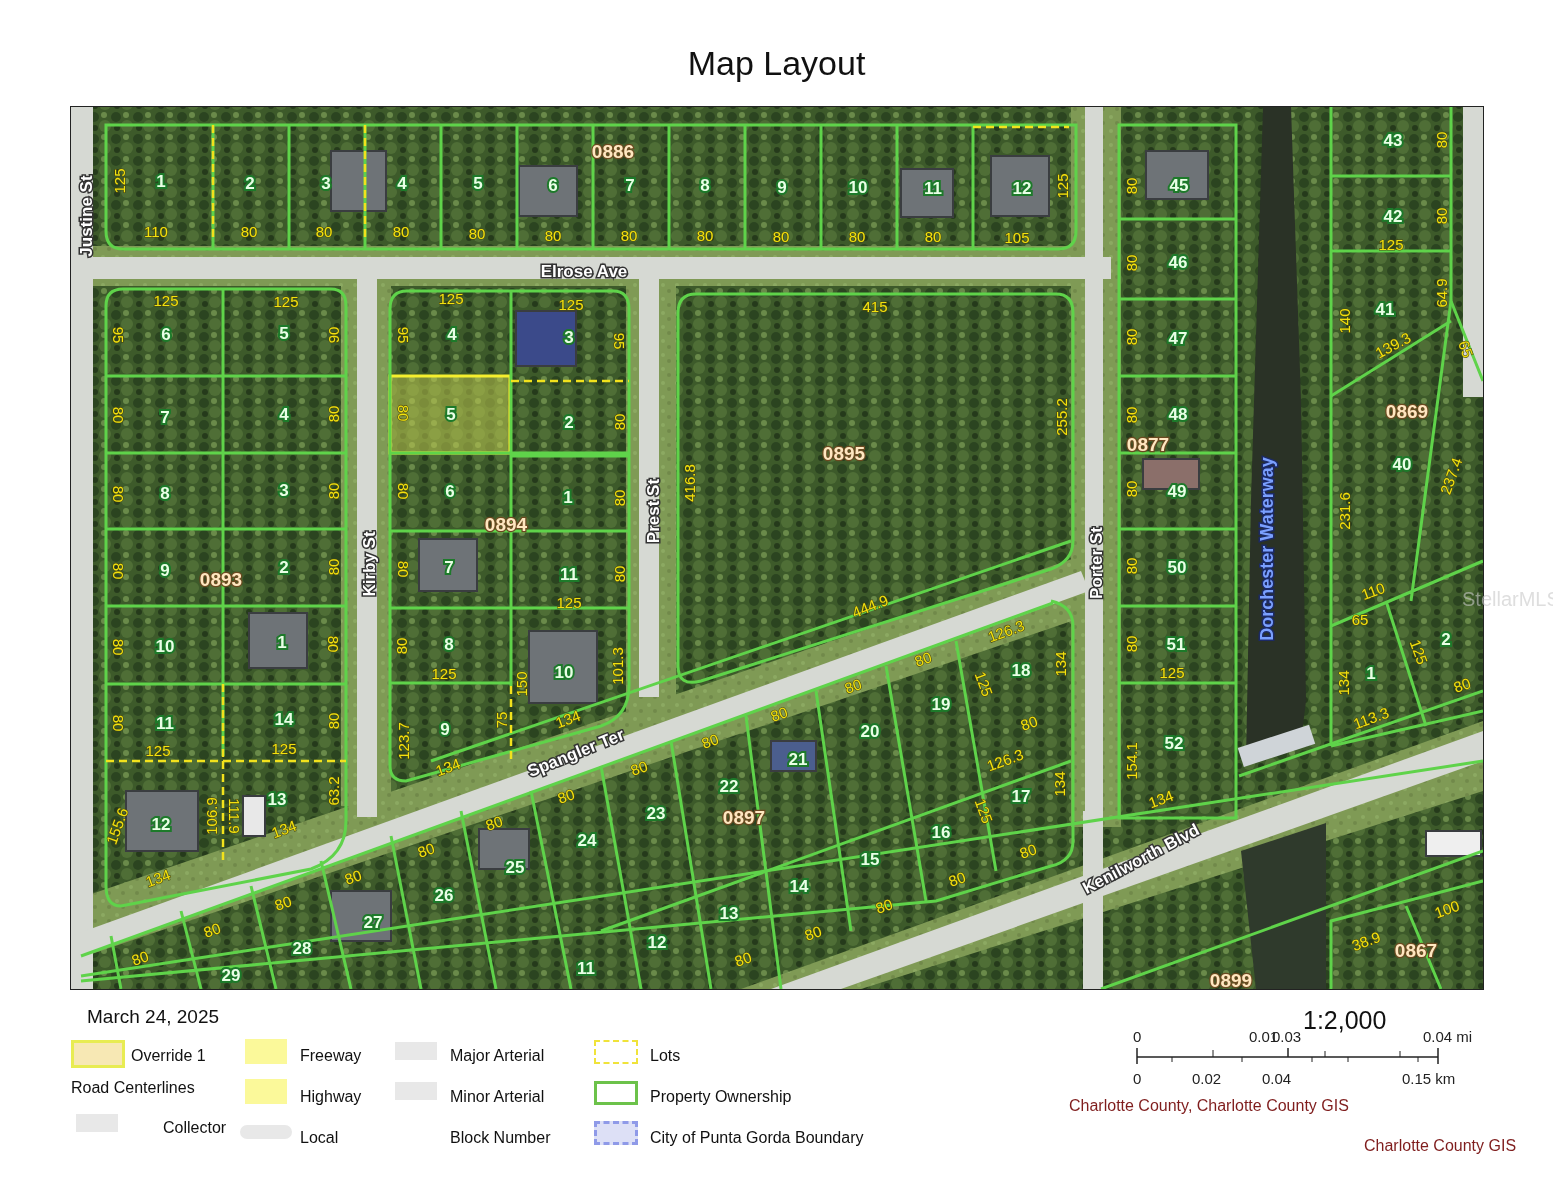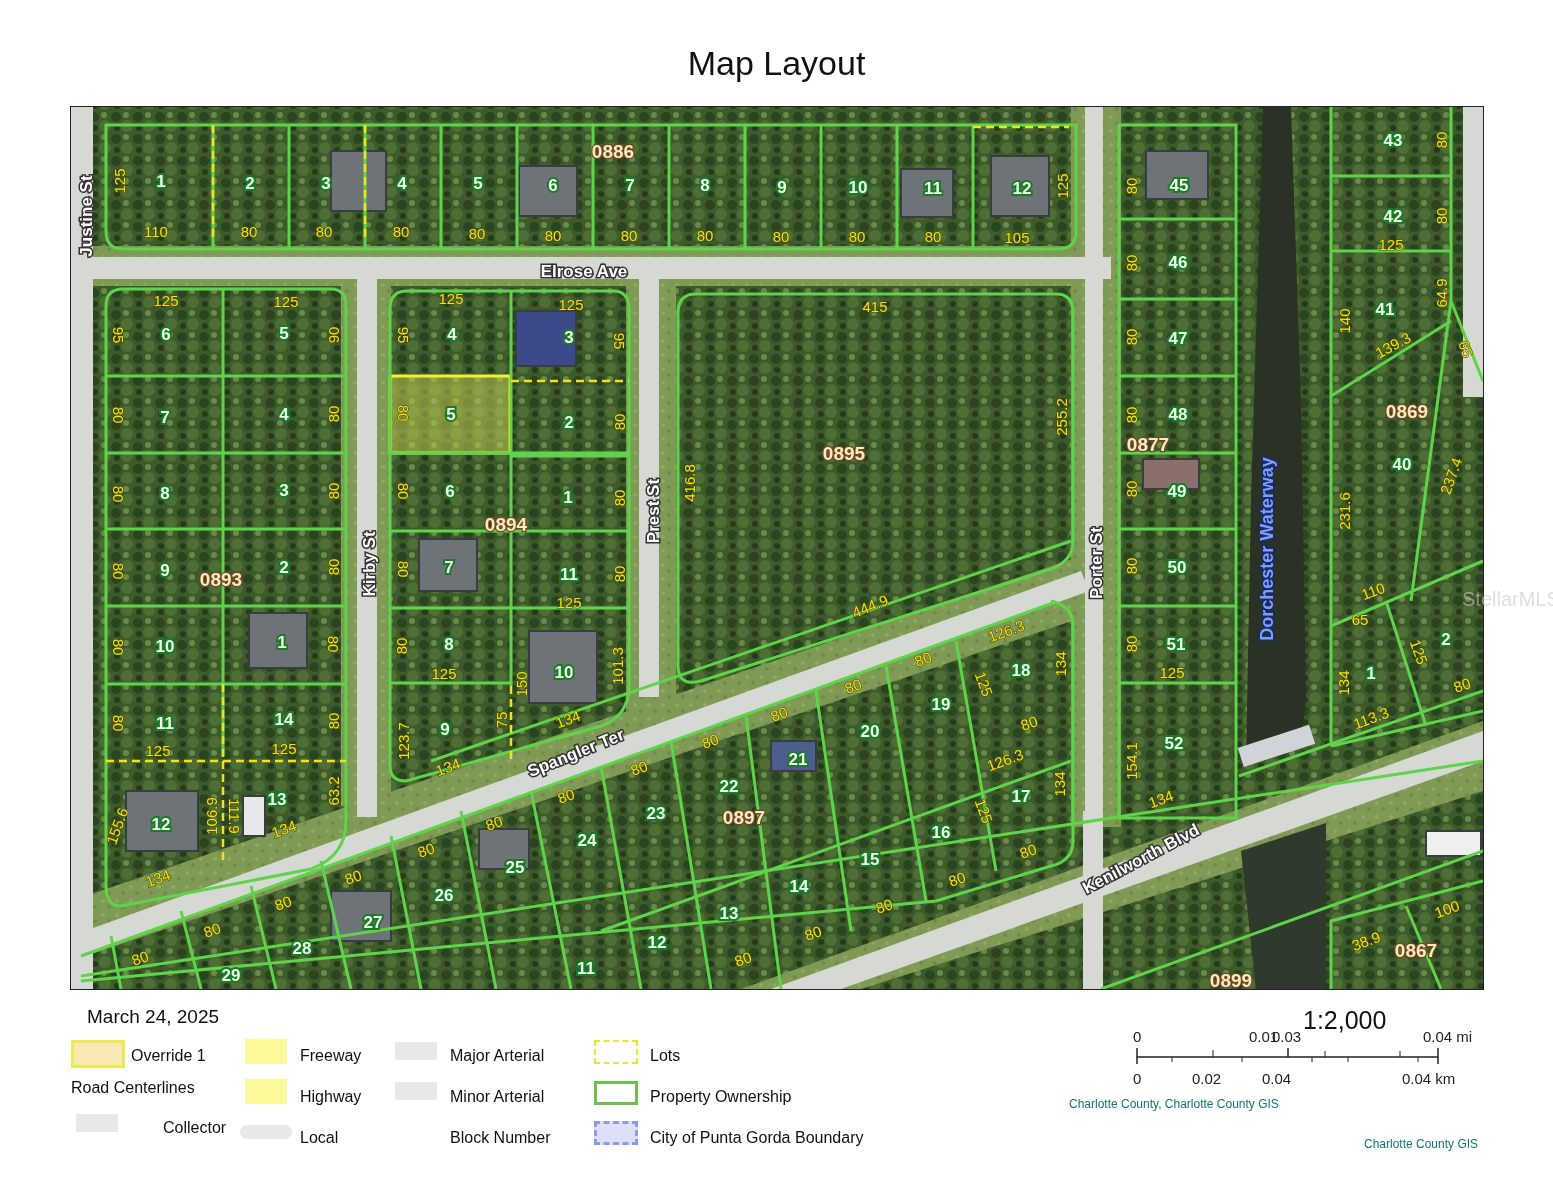--- a/index.html
+++ b/index.html
@@ -5,21 +5,21 @@
     html,body{margin:0;padding:0;background:#ffffff;}
     body{width:1553px;height:1200px;position:relative;overflow:hidden;font-family:"Liberation Sans",sans-serif;color:#111;}
     .title{position:absolute;left:0;width:1553px;top:44px;text-align:center;font-size:34px;color:#111;}
     .map-frame{position:absolute;left:70px;top:106px;width:1412px;height:882px;border:1px solid #222;overflow:hidden;background:#3f5a2c;}
     .map-frame svg{position:absolute;left:0;top:0;}
     .legend-date{position:absolute;left:75px;top:1006px;font-size:19px;margin-left:12px;}
     .legend-item{position:absolute;font-size:16px;color:#111;}
     .swatch{position:absolute;}
     .scale-title{position:absolute;left:1263px;top:1006px;font-size:25px;margin-left:40px;}
     .scale-lbl{position:absolute;font-size:15px;color:#222;}
-    .credit{position:absolute;font-size:12px;color:#0f766e;}
+    .credit{position:absolute;font-size:16px;color:#7f1d1d;}
     .watermark{position:absolute;left:1462px;top:588px;font-size:20px;color:rgba(200,200,200,0.6);}
   </style>
 </head>
 <body>
 
 <div class="title">Map Layout</div>
 
 <div class="map-frame">
   <svg id="map-svg" width="1412" height="882" viewBox="70 106 1412 882">
     <defs>
@@ -375,15 +375,15 @@
   <line x1="270" y1="5" x2="270" y2="11" stroke="#222"></line>
   <line x1="42" y1="11" x2="42" y2="16" stroke="#222"></line>
   <line x1="112" y1="11" x2="112" y2="16" stroke="#222"></line>
   <line x1="182" y1="11" x2="182" y2="16" stroke="#222"></line>
   <line x1="218" y1="11" x2="218" y2="16" stroke="#222"></line>
   <line x1="288" y1="11" x2="288" y2="16" stroke="#222"></line>
 </svg>
 <div class="scale-lbl" style="left:1133px;top:1070px;">0</div>
 <div class="scale-lbl" style="left:1192px;top:1070px;">0.02</div>
 <div class="scale-lbl" style="left:1262px;top:1070px;">0.04</div>
-<div class="scale-lbl" style="left:1402px;top:1070px;">0.04 km</div>
+<div class="scale-lbl" style="left:1402px;top:1070px;">0.15 km</div>
 <div class="credit" style="left:1069px;top:1097px;">Charlotte County, Charlotte County GIS</div>
 <div class="credit" style="left:1364px;top:1137px;">Charlotte County GIS</div>
 
 </body></html>

